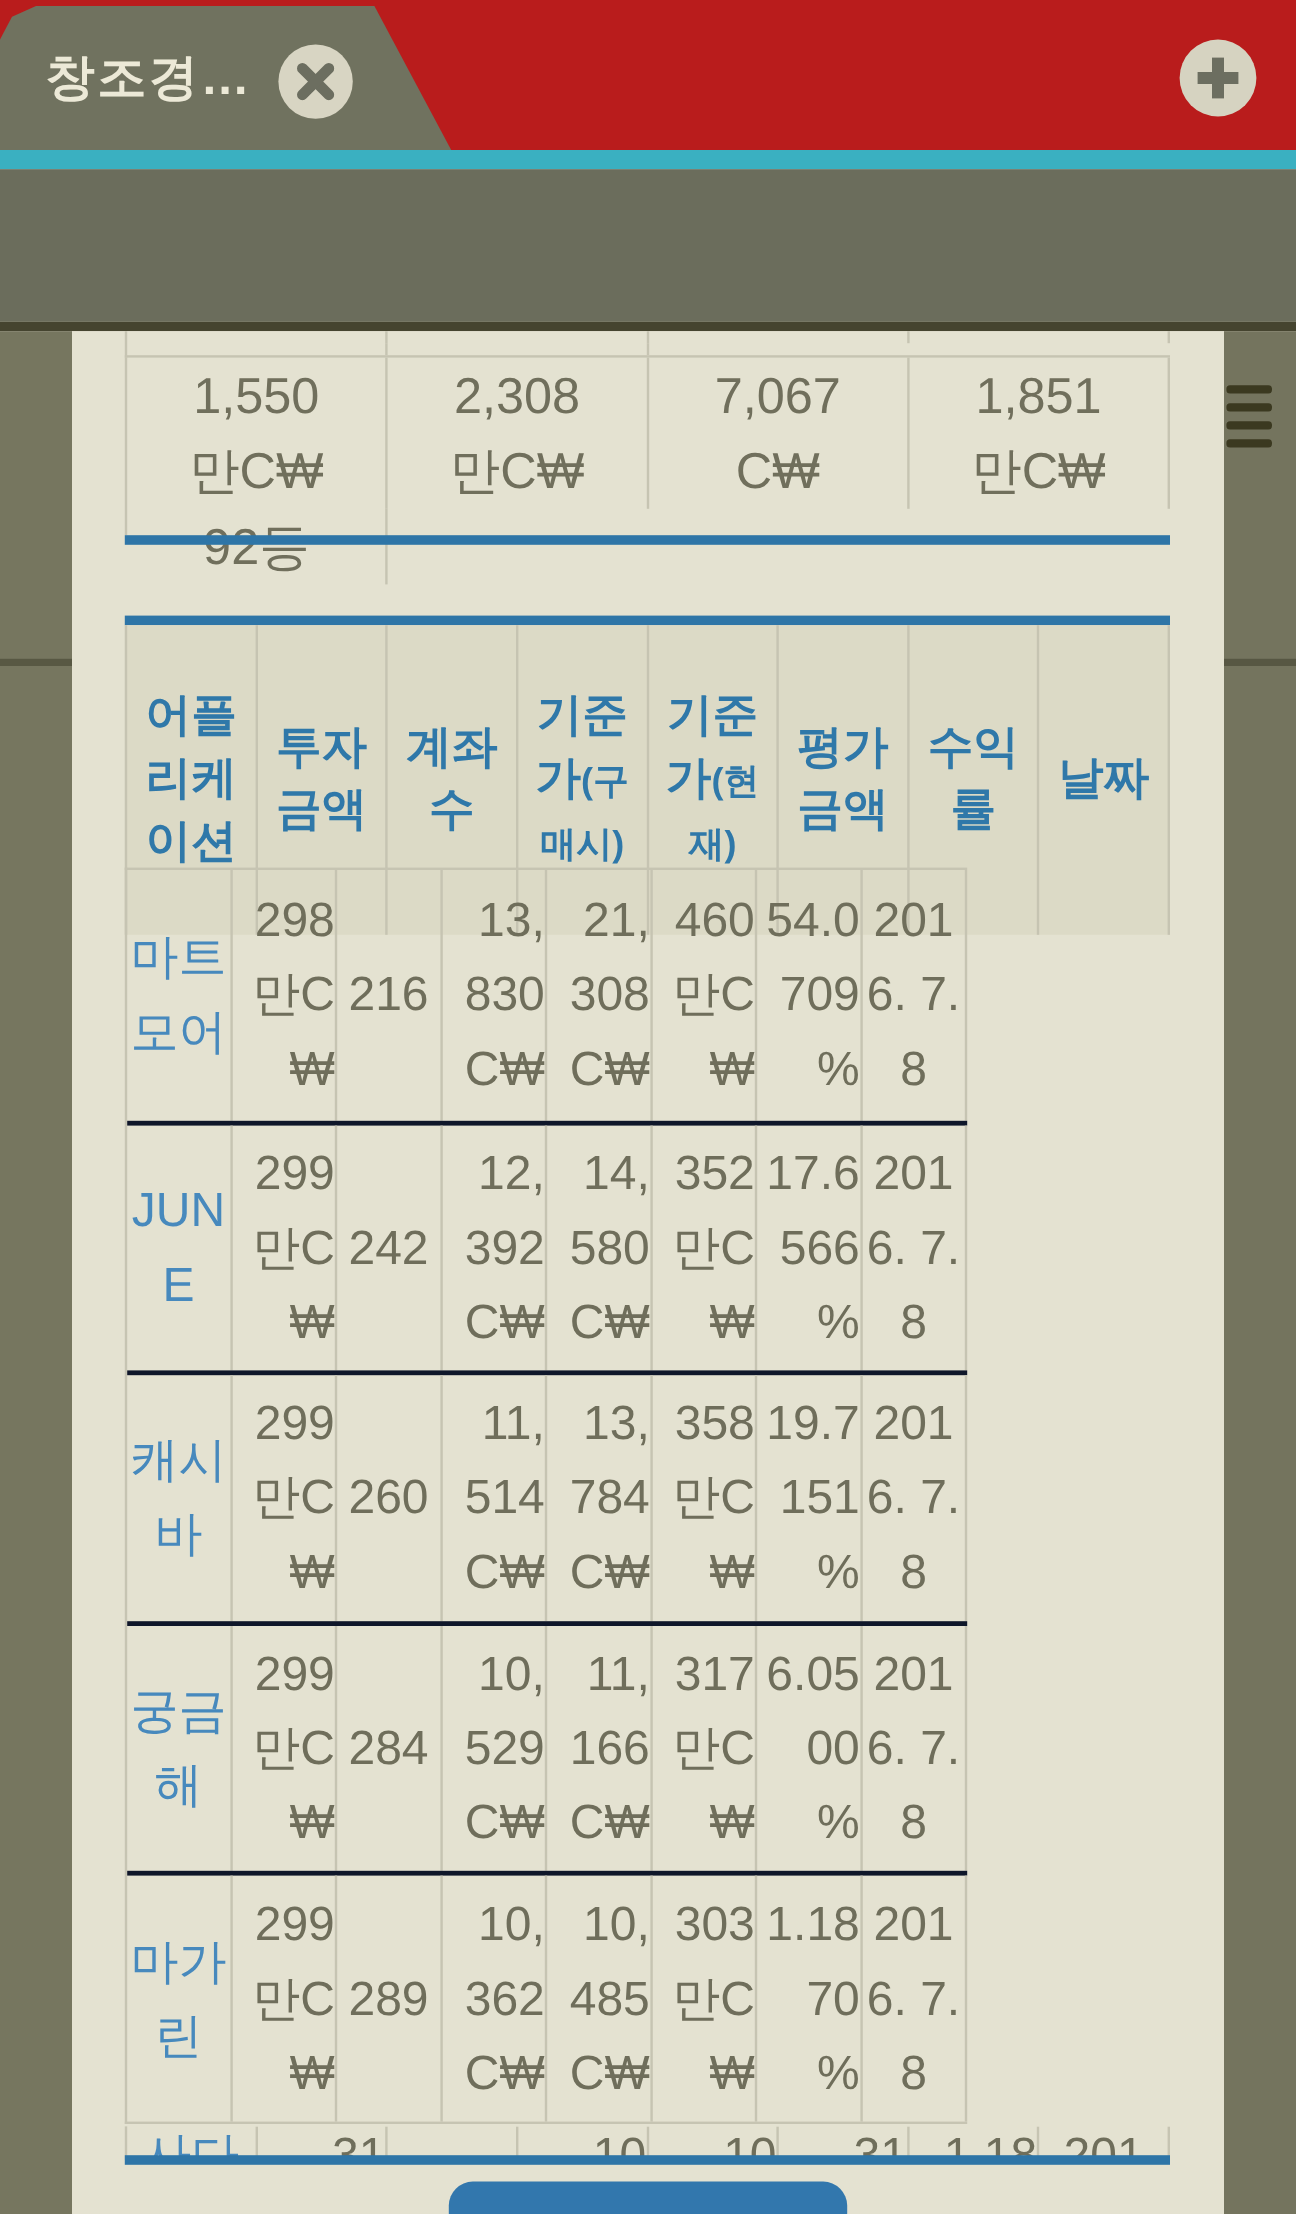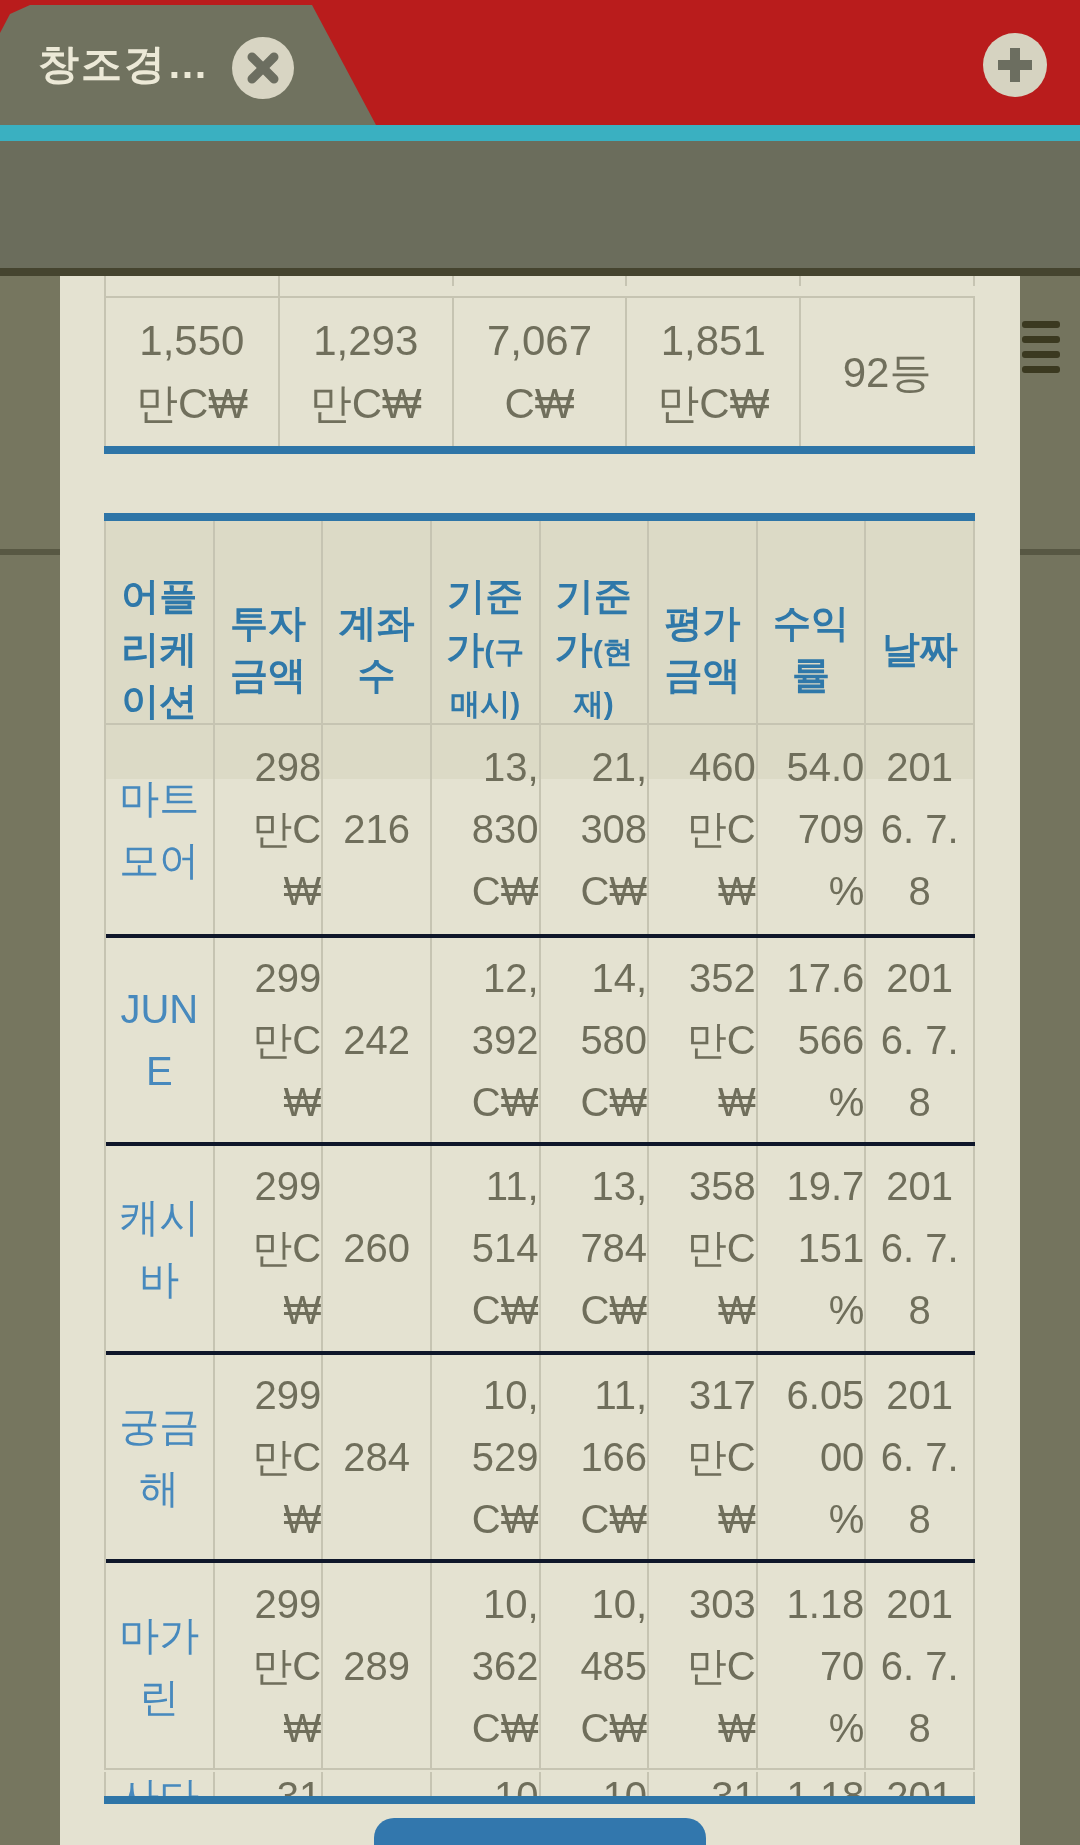--- a/index.html
+++ b/index.html
@@ -40,40 +40,40 @@
   
   #strip-left{left:0;top:276px;width:60px;height:1569px;background:#76765f}
   #strip-right{left:1020px;top:276px;width:60px;height:1569px;background:#74745e}
   .strip-divider{width:60px;height:6px;background:rgba(35,35,18,.35);top:549px}
   #page{left:60px;top:276px;width:960px;height:1569px;background:#e4e2d1}
 
   #menu-icon{left:1022px;top:321px;width:38px}
   #menu-icon .bar{width:38px;height:7px;border-radius:3px;background:#3b3920;margin-bottom:8px}
 
   
-  .grid6{display:grid;grid-template-columns:repeat(5,1fr)}
+  .grid6{display:grid;grid-template-columns:repeat(4,1fr)}
   .grid8{display:grid;grid-template-columns:repeat(8,1fr)}
   .bl{border-left:2px solid #c6c4b2}
   .cellb{border-right:2px solid #c6c4b2}
 
   #remnant{left:104px;top:276px;width:871px;height:22px;border-bottom:2px solid #c6c4b2;box-sizing:border-box}
   #summary{left:104px;top:298px;width:871px;height:148px;box-sizing:border-box;
      font-size:42px;color:#706f5c;line-height:1.5}
   #summary .cell{display:flex;align-items:center;justify-content:center;
      text-align:center;white-space:pre-line}
 
   .blue-bar{left:104px;width:871px;height:8px;background:#2e75a7}
   #bb1{top:446px}#bb2{top:513px}#bb3{top:1796px;z-index:5}
 
   #theader{left:104px;top:521px;width:871px;height:258px;background:#dcdac6;box-sizing:border-box}
   #theader .cell{display:flex;align-items:center;justify-content:center;padding-bottom:2px}
   .htxt{text-align:center;color:#2f78a9;font-weight:bold;font-size:38px;line-height:1.38;white-space:pre-line}
   .hsub{font-size:30px}
 
-  #tbody{left:104px;top:723px;width:871px;height:1047px;box-sizing:border-box;
+  #tbody{left:104px;top:723px;width:702px;height:1047px;box-sizing:border-box;
      display:grid;grid-template-rows:repeat(5,1fr);
      border-top:2px solid #c6c4b2;border-bottom:2px solid #c6c4b2;border-left:2px solid #c6c4b2}
   .trow{display:grid;grid-template-columns:repeat(8,1fr);border-top:4px solid #0f172a}
   .trow:first-child{border-top:none}
   .td{border-right:2px solid #c6c4b2;display:flex;align-items:center;justify-content:center;
      text-align:center;font-size:40px;line-height:1.55;color:#6f6e5b;white-space:pre-line;box-sizing:border-box}
   .td.right{justify-content:flex-end;text-align:right;}
   .td.app{color:#4789bd}
 
   #partial{left:104px;top:1772px;width:871px;height:28px;overflow:hidden;box-sizing:border-box}
@@ -163,21 +163,21 @@
     <div class="cellb"></div>
   <div class="cellb"></div>
     <div class="cellb"></div>
   <div class="cellb"></div>
     <div class="cellb"></div>
 </div>
 
 <div class="abs grid6 bl" id="summary">
   <div class="cell cellb">1,550
 만C₩</div>
-  <div class="cell cellb">1,293
+  <div class="cell cellb">2,308
 만C₩</div>
   <div class="cell cellb">7,067
 C₩</div>
   <div class="cell cellb">1,851
 만C₩</div>
   <div class="cell cellb">92등</div>
 </div>
 <div class="abs blue-bar" id="bb1"></div>
 
 <div class="abs blue-bar" id="bb2"></div>

